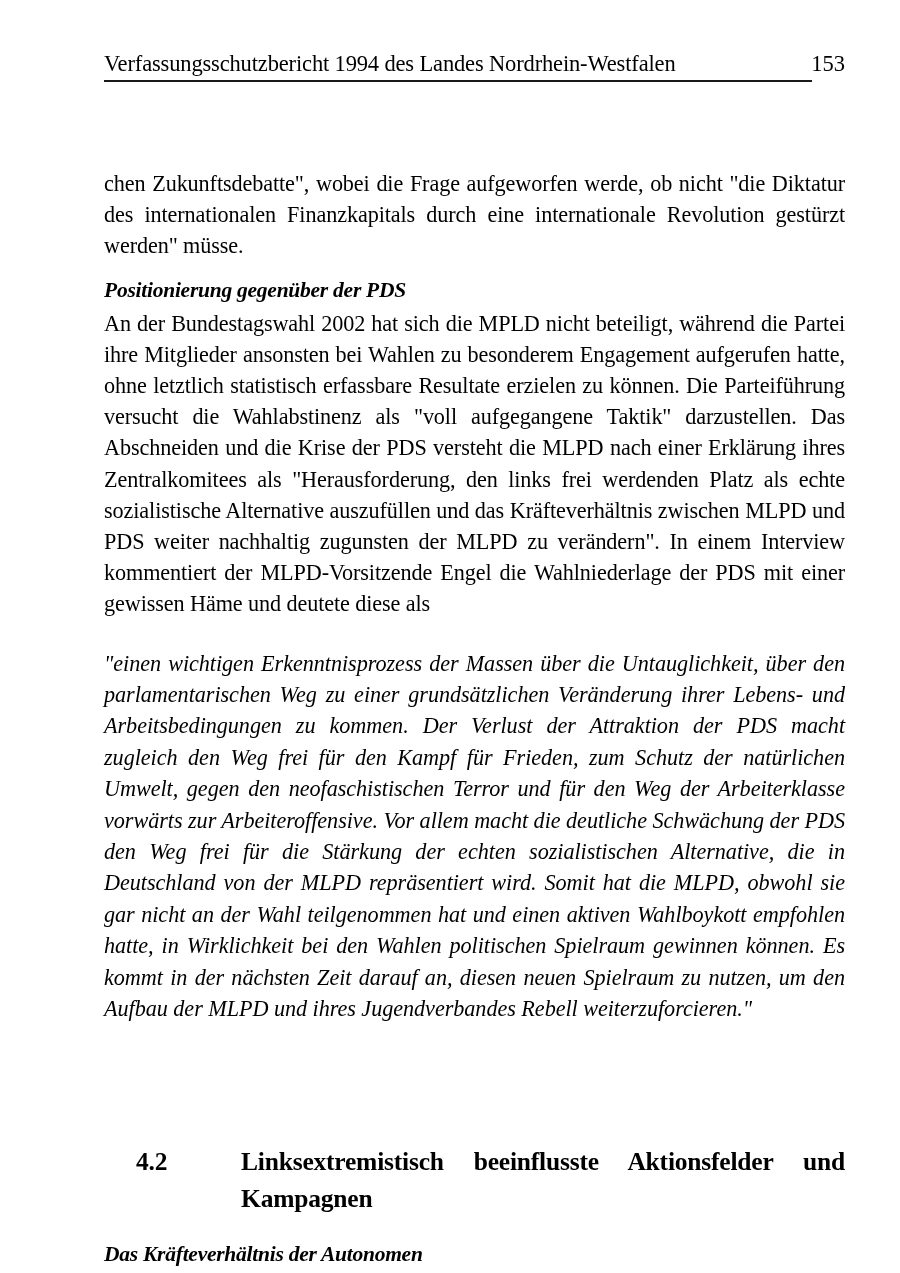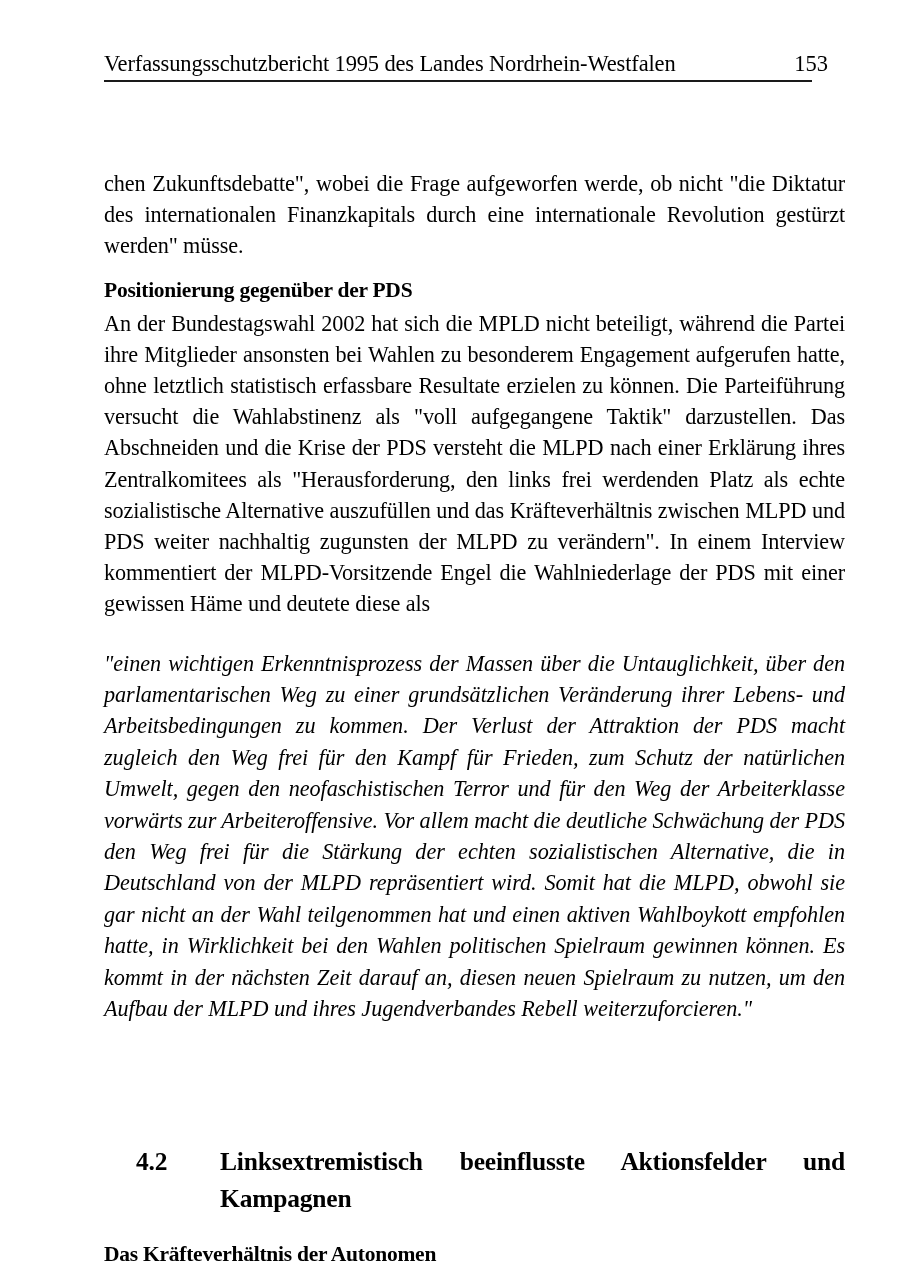--- a/index.html
+++ b/index.html
@@ -38,21 +38,21 @@
     position: absolute;
     left: 0;
     top: 0;
     font-size: 22.5px;
     line-height: 28px;
     letter-spacing: -0.15px;
     white-space: nowrap;
   }
   .running-header .hdr-pageno {
     position: absolute;
-    right: 17px;
+    right: 0px;
     top: 0;
     font-size: 22.5px;
     line-height: 28px;
     text-align: right;
   }
   .header-rule {
     position: absolute;
     left: 104px;
     top: 80px;
     width: 708px;
@@ -83,20 +83,21 @@
   }
 
   h3.subhead {
     margin: 0;
     font-size: 21.5px;
     line-height: 31px;
     font-weight: bold;
     text-align: left;
     letter-spacing: -0.25px;
     font-family: "Liberation Serif", "DejaVu Serif", serif;
+    font-style: italic;
   }
 
   .gap-before-subhead { height: 13px; }
   .gap-after-subhead  { height: 2px; }
 
   .quote-block {
     margin: 0;
     font-size: 22.2px;
     line-height: 31.4px;
     font-style: italic;
@@ -119,33 +120,34 @@
   .section-heading .sec-num {
     flex: 0 0 84px;
     width: 84px;
     margin-left: 32px;
   }
   .section-heading .sec-title {
     flex: 1 1 auto;
     text-align: justify;
     text-justify: inter-word;
     text-align-last: left;
+    margin-left: 21px;
   }
   .gap-before-section { height: 118px; }
   .gap-after-section  { height: 22px; }
 
   .gap-after-subhead2 { height: 2px; }
 </style>
 </head>
 <body>
 
 <div class="page">
 
   <div class="running-header">
-    <div class="hdr-title">Verfassungsschutzbericht 1995 des Landes Nordrhein-Westfalen</div>
+    <div class="hdr-title">Verfassungsschutzbericht 1994 des Landes Nordrhein-Westfalen</div>
     <div class="hdr-pageno">153</div>
   </div>
   <div class="header-rule"></div>
 
   <div class="content">
 
     <p class="body-text last-line-natural">chen Zukunftsdebatte", wobei die Frage aufgeworfen werde, ob nicht "die Diktatur des internationalen Finanzkapitals durch eine internationale Revolution gestürzt werden" müsse.</p>
 
     <div class="gap-before-subhead"></div>
 

